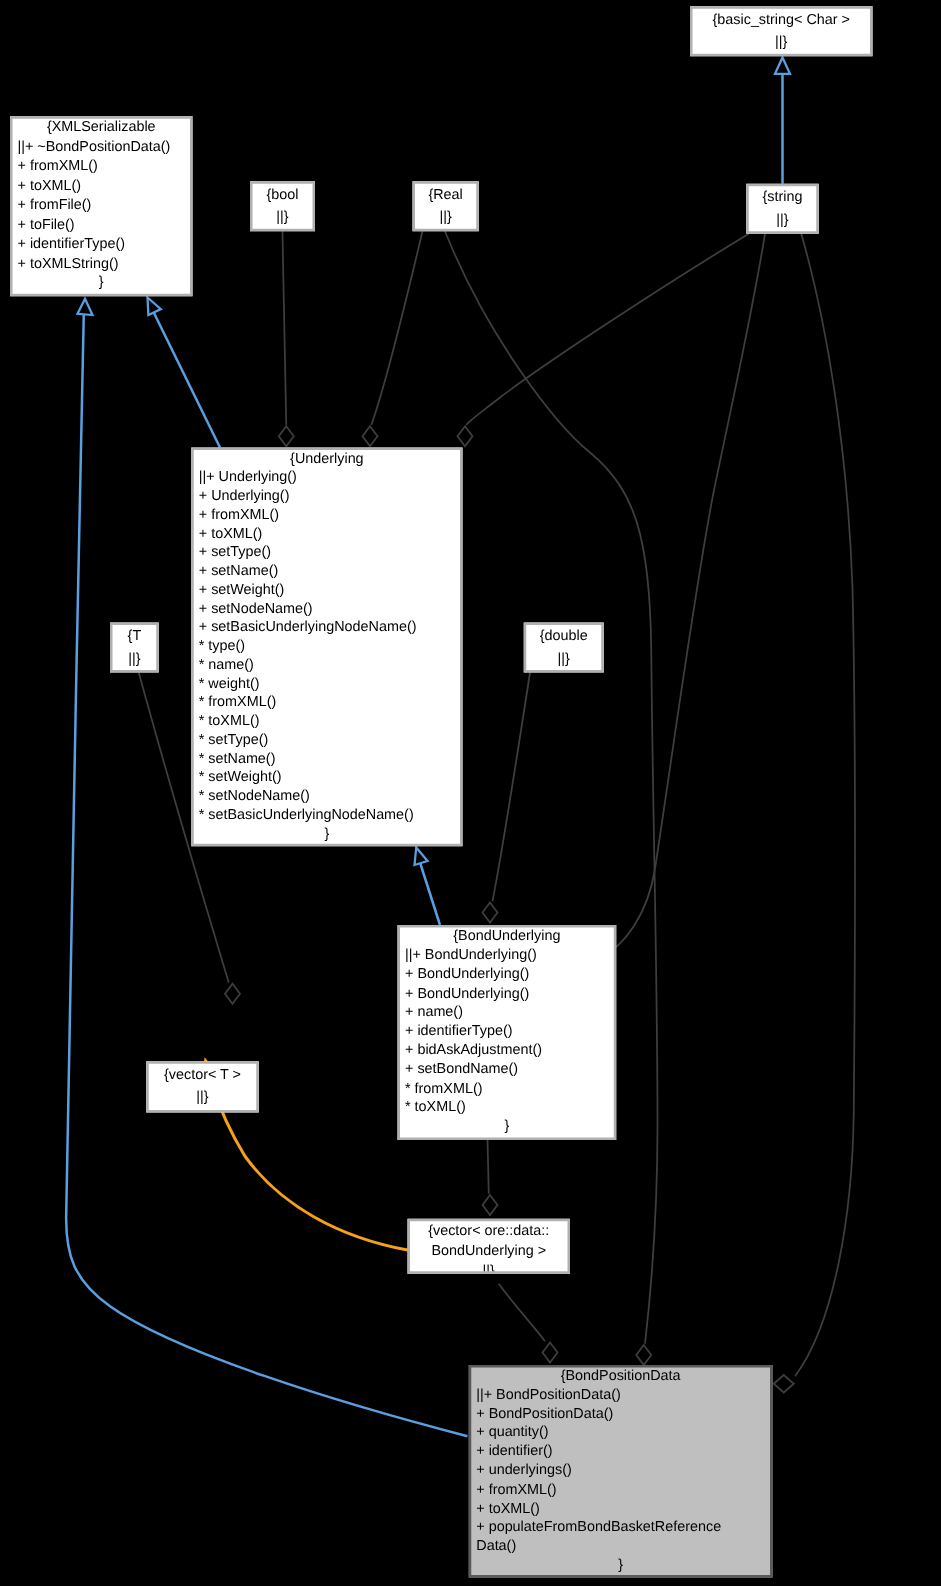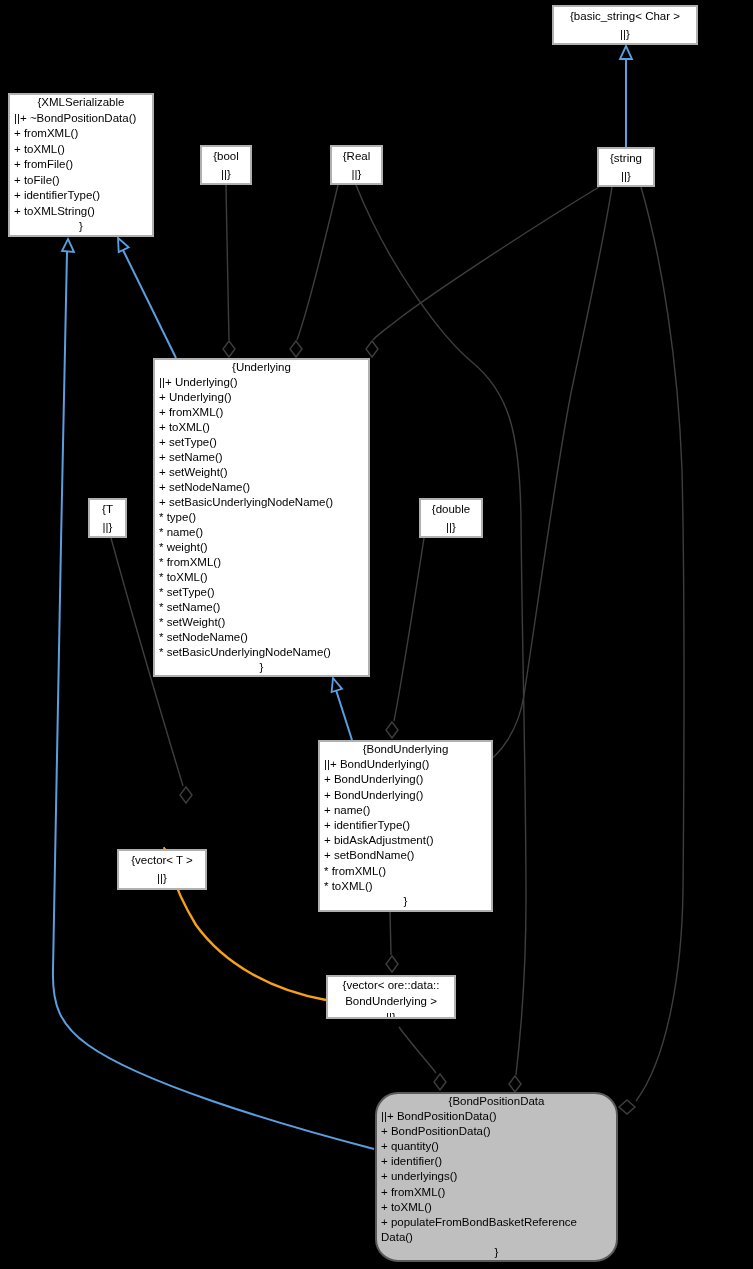--- a/index.html
+++ b/index.html
@@ -39,21 +39,21 @@
   #n-string{left:597px;top:147px;width:58px;height:40px;}
   #n-underlying{left:153px;top:358px;width:217px;height:319px;}
   #n-underlying .ln{line-height:15px;}
   #n-t{left:88px;top:498px;width:39px;height:40px;}
   #n-double{left:395px;top:498px;width:64px;height:40px;margin-left:24px;}
   #n-bondunderlying{left:318px;top:740px;width:175px;height:172px;}
   #n-bondunderlying .ln{line-height:15.2px;}
   #n-vectort{left:117px;top:805px;width:90px;height:41px;margin-top:44px;}
   #n-vectorbond{left:326px;top:975px;width:130px;height:44px;}
   #n-vectorbond .ln{line-height:15.8px;}
-  #n-bondpositiondata{left:375px;top:1092px;width:243px;height:170px;background:#bfbfbf;border-color:#5a5a5a;border-radius:23px;}
+  #n-bondpositiondata{left:375px;top:1092px;width:243px;height:170px;background:#bfbfbf;border-color:#5a5a5a;}
   #n-bondpositiondata .ln{line-height:15.1px;}
   .simple .ln{line-height:17.5px;}
   .simple{padding-top:1px;}
 </style>
 </head>
 <body>
 
 <svg id="edges" width="753" height="1269" viewBox="0 0 753 1269">
 
   <g>

